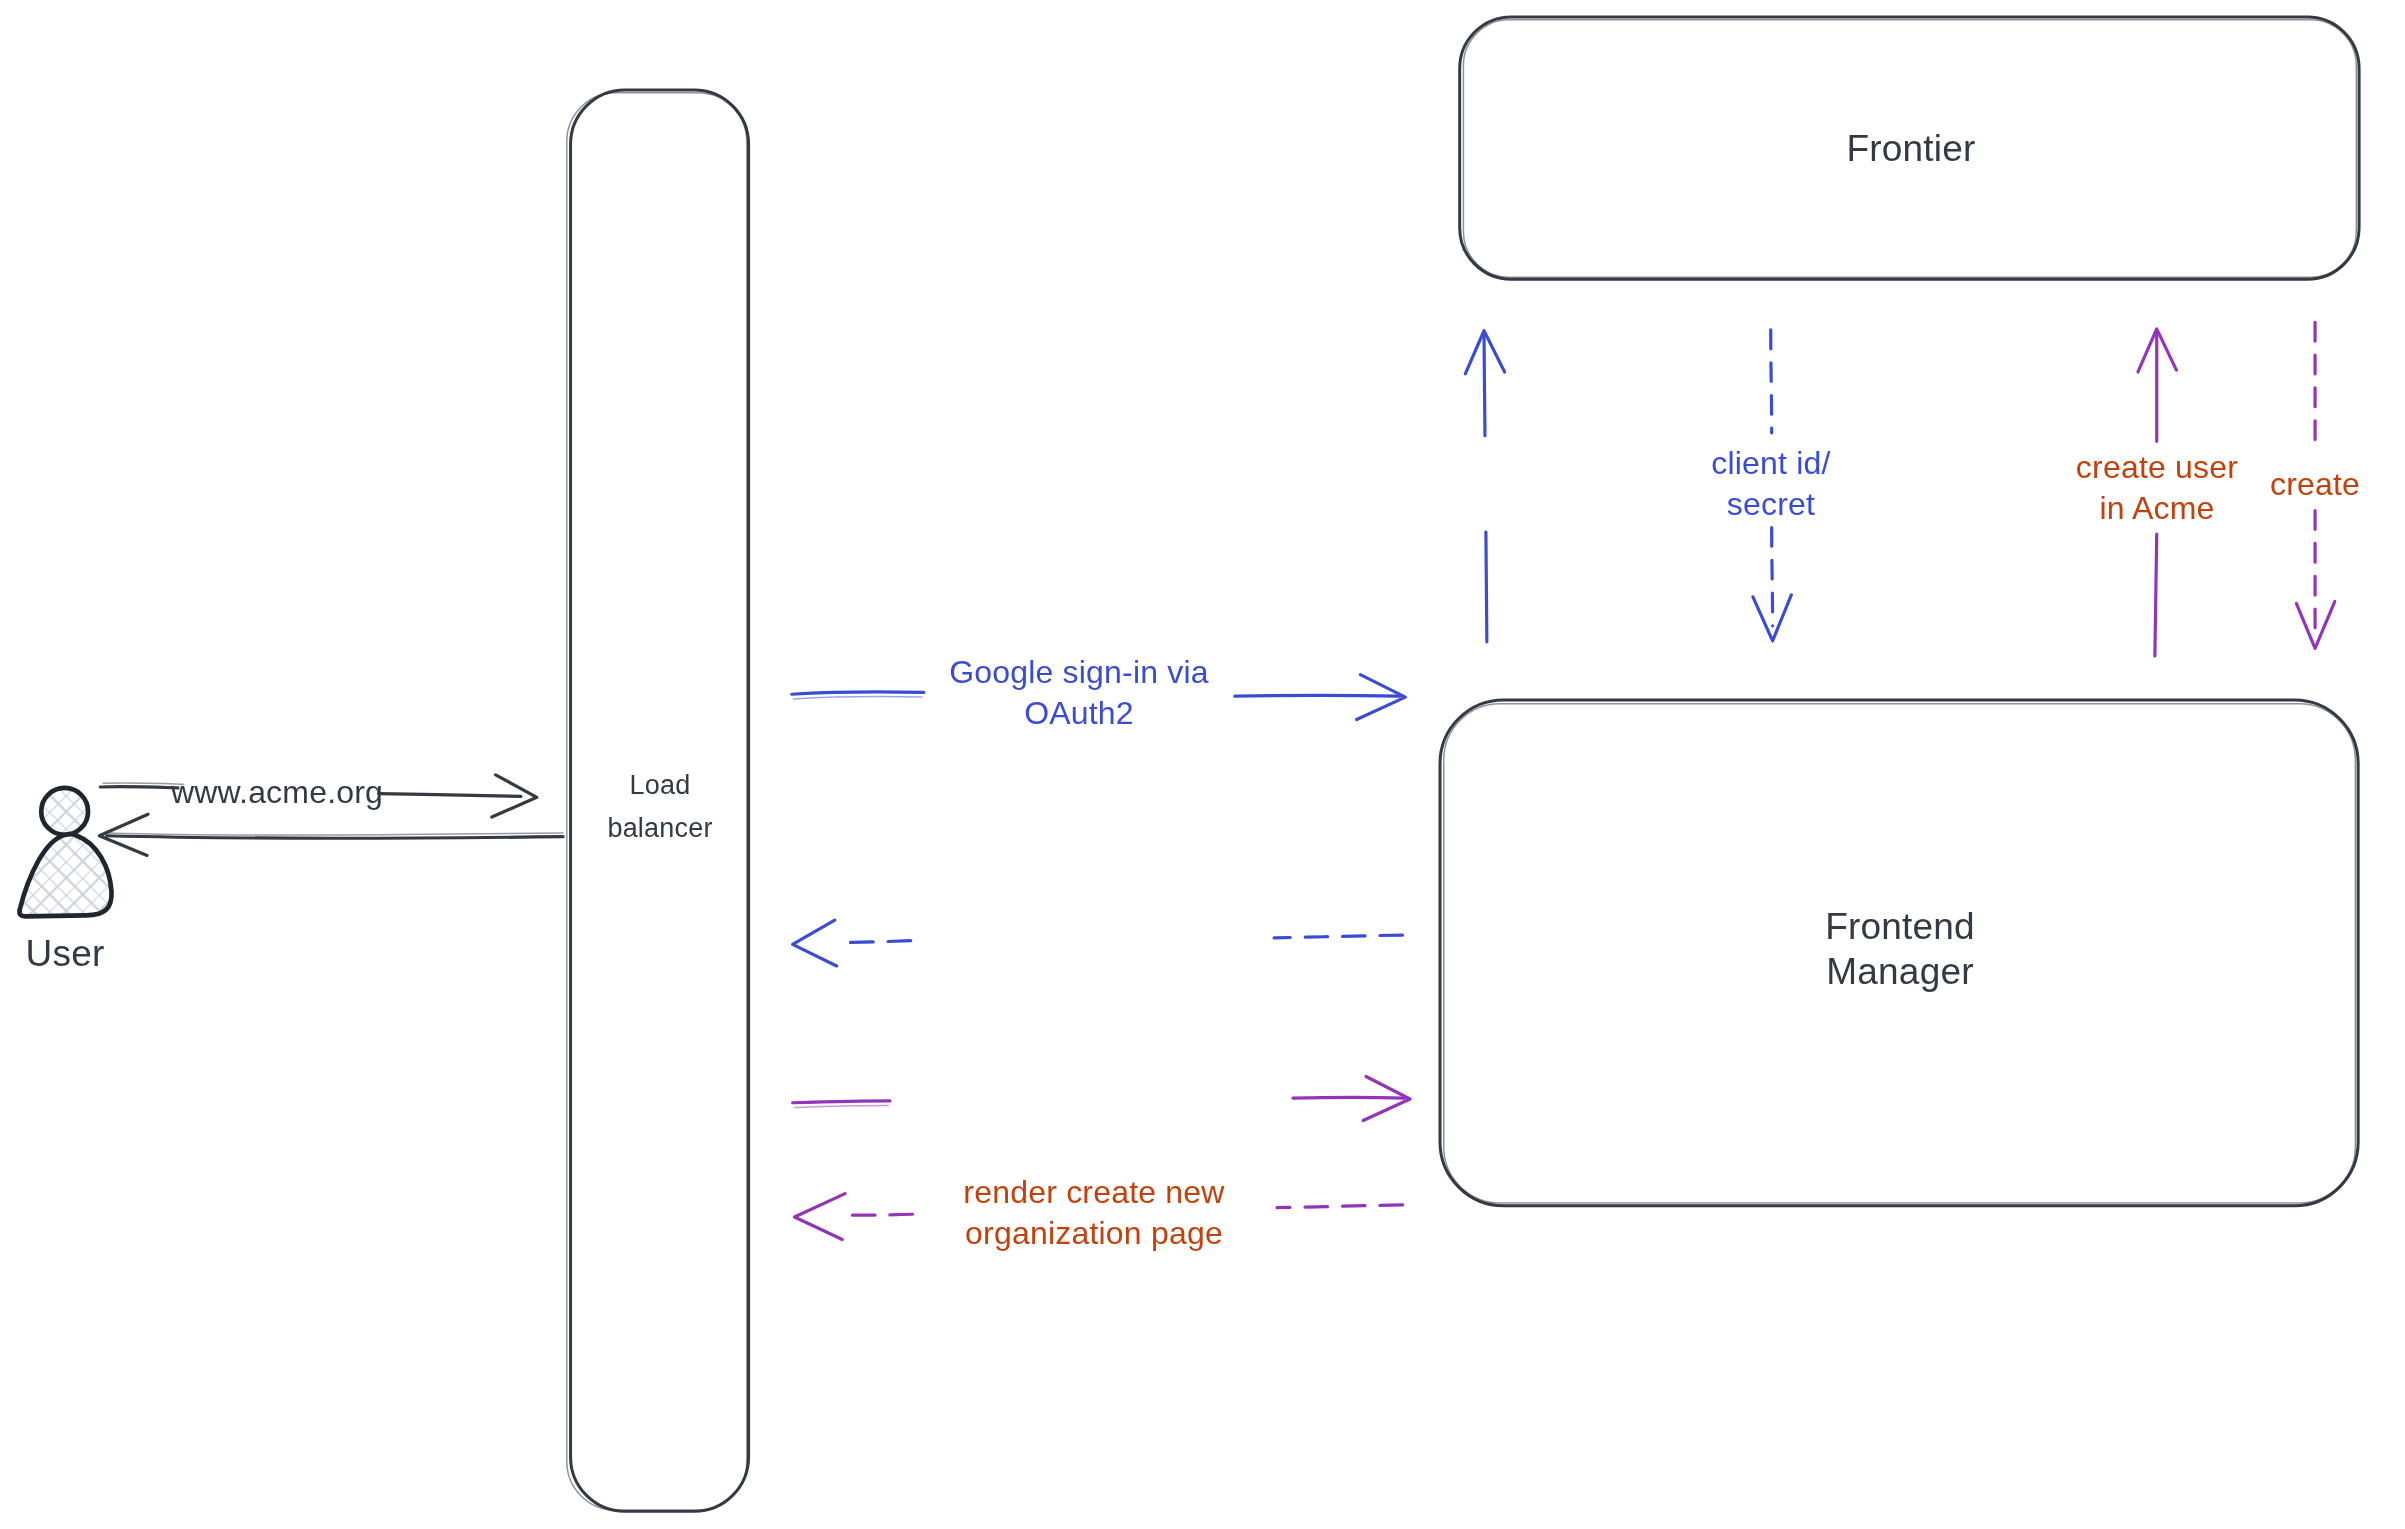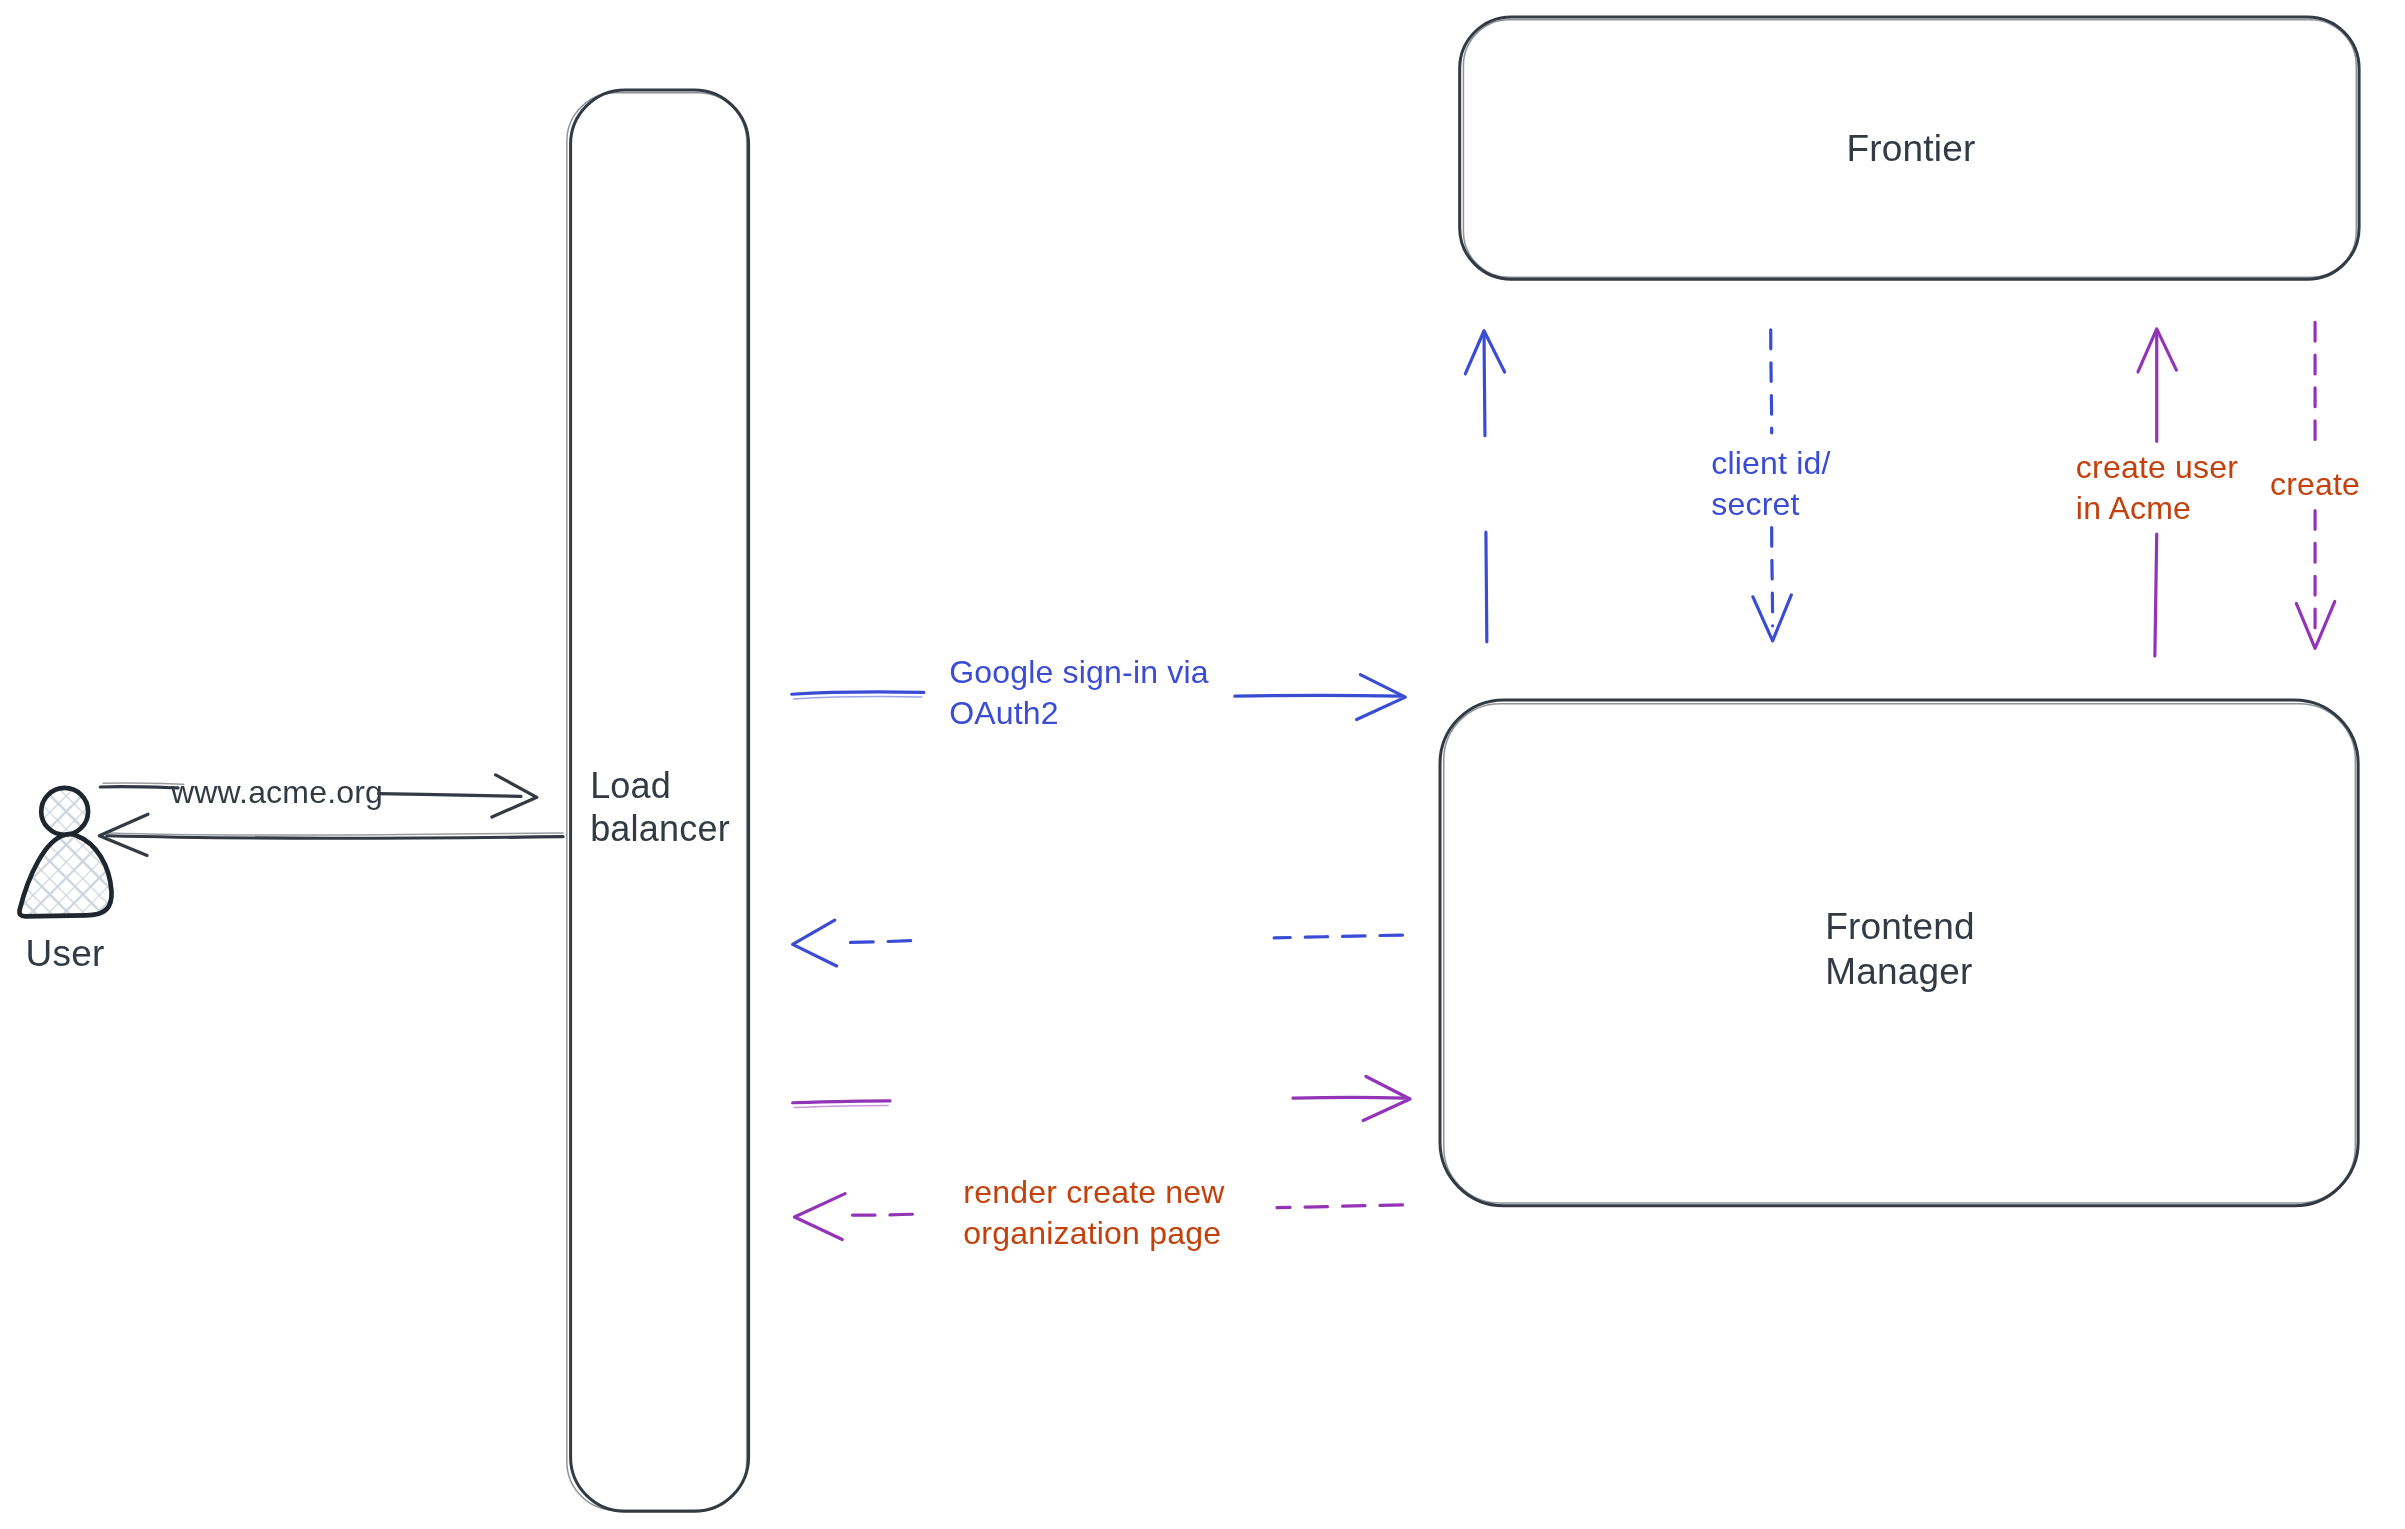--- a/index.html
+++ b/index.html
@@ -7,21 +7,21 @@
     position:relative;
     width:2405px;height:1530px;
     background:#ffffff;
     font-family:"Liberation Sans","DejaVu Sans",sans-serif;
     overflow:hidden;
   }
   svg.art{position:absolute;left:0;top:0;}
   .lbl{
     position:absolute;
     transform:translate(-50%,-50%);
-    text-align:left;
+    text-align:center;
     white-space:pre-line;
     font-size:32px;
     line-height:41px;
     letter-spacing:0.2px;
     font-weight:500;
   }
   .lbl.dark{color:#333a43;}
   .lbl.blue{color:#3a4cd3;}
   .lbl.purple{color:#c2410c;}
   .node-lbl{font-size:37px;line-height:45px;font-weight:500;}
@@ -119,21 +119,21 @@
     </g>
 
     <g>
       <path class="edge purple dashedv" d="M2471 344 C 2471 389, 2471 434, 2471 478 M2471 545 C 2471 587, 2471 630, 2471 672"></path>
       <path class="edge purple" d="M2451 644 L2471 692 L2492 642"></path>
     </g>
   </svg>
 
   <div class="lbl dark node-lbl" style="left:65px;top:953px;">User</div>
 
-  <div class="lbl dark node-lbl" style="left:660px;top:807px;font-size:36px;line-height:43px;">Load
+  <div class="lbl dark node-lbl" style="left:660px;top:807px;font-size:27px;line-height:43px;">Load
 balancer</div>
 
   <div class="lbl dark node-lbl" style="left:1911px;top:148px;">Frontier</div>
 
   <div class="lbl dark node-lbl" style="left:1900px;top:949px;">Frontend
 Manager</div>
 
   <div class="lbl dark" style="left:277px;top:792px;">www.acme.org</div>
 
   <div class="lbl blue" style="left:1079px;top:693px;">Google sign-in via

